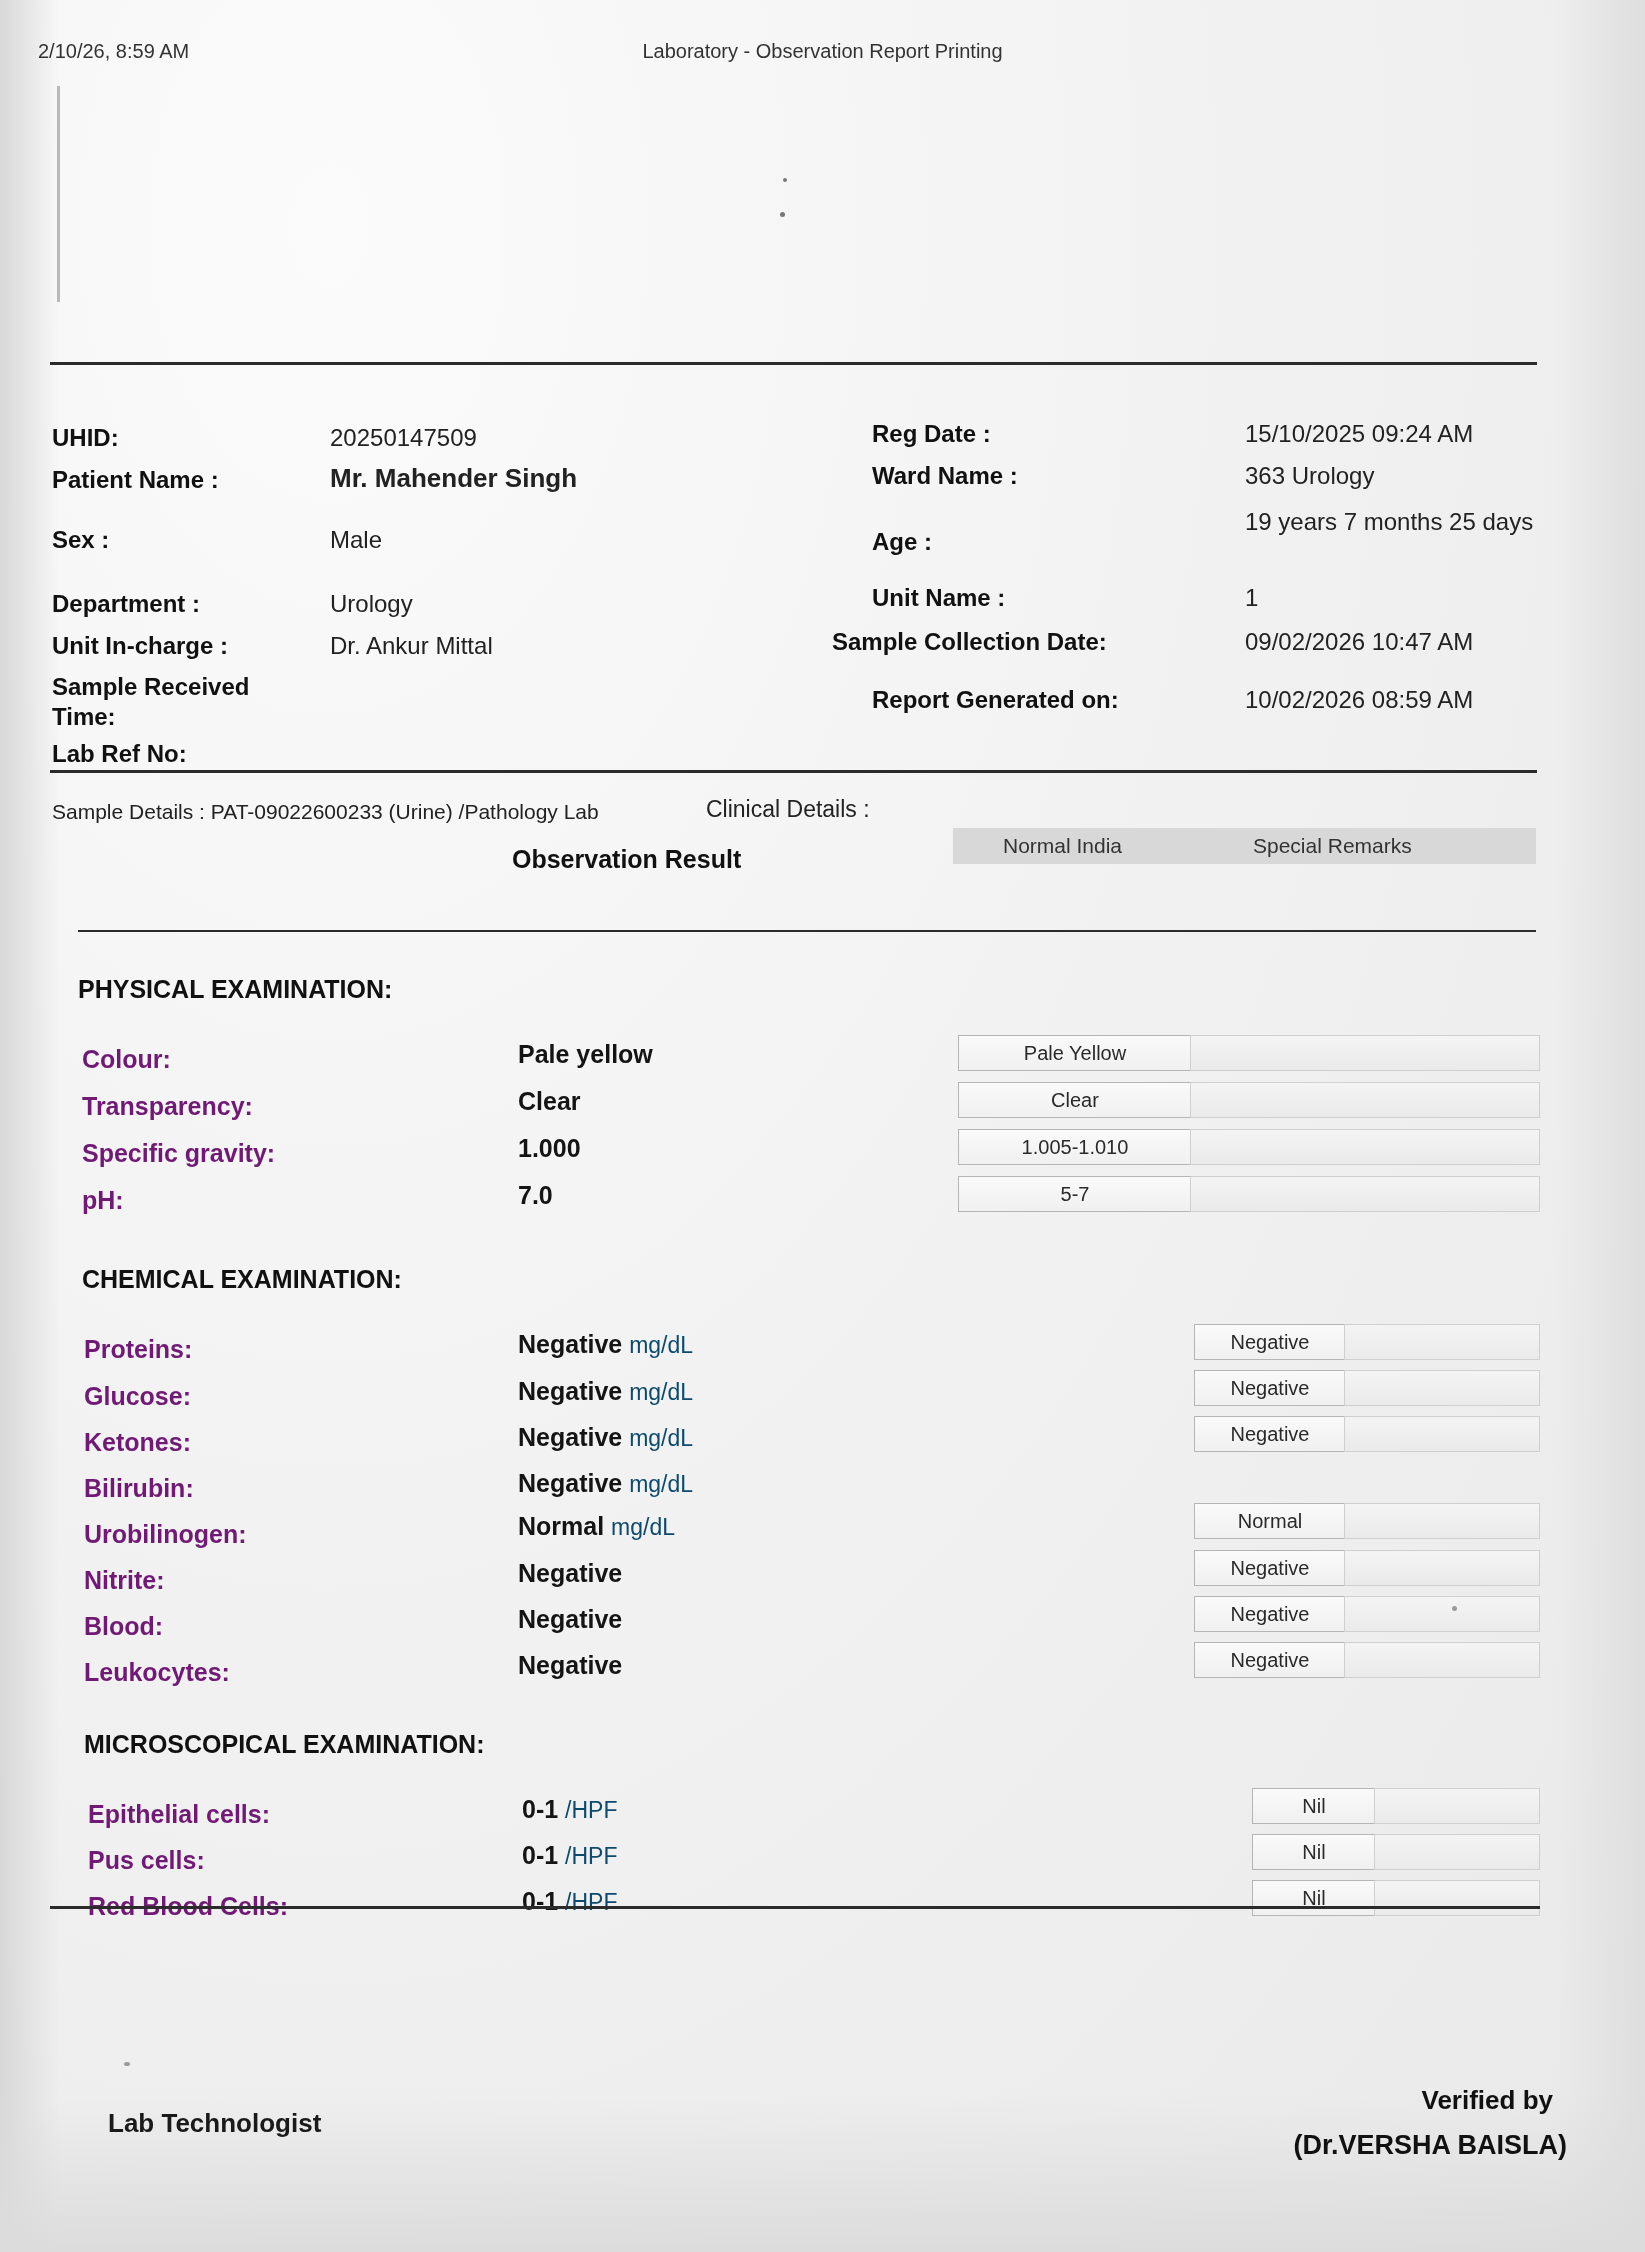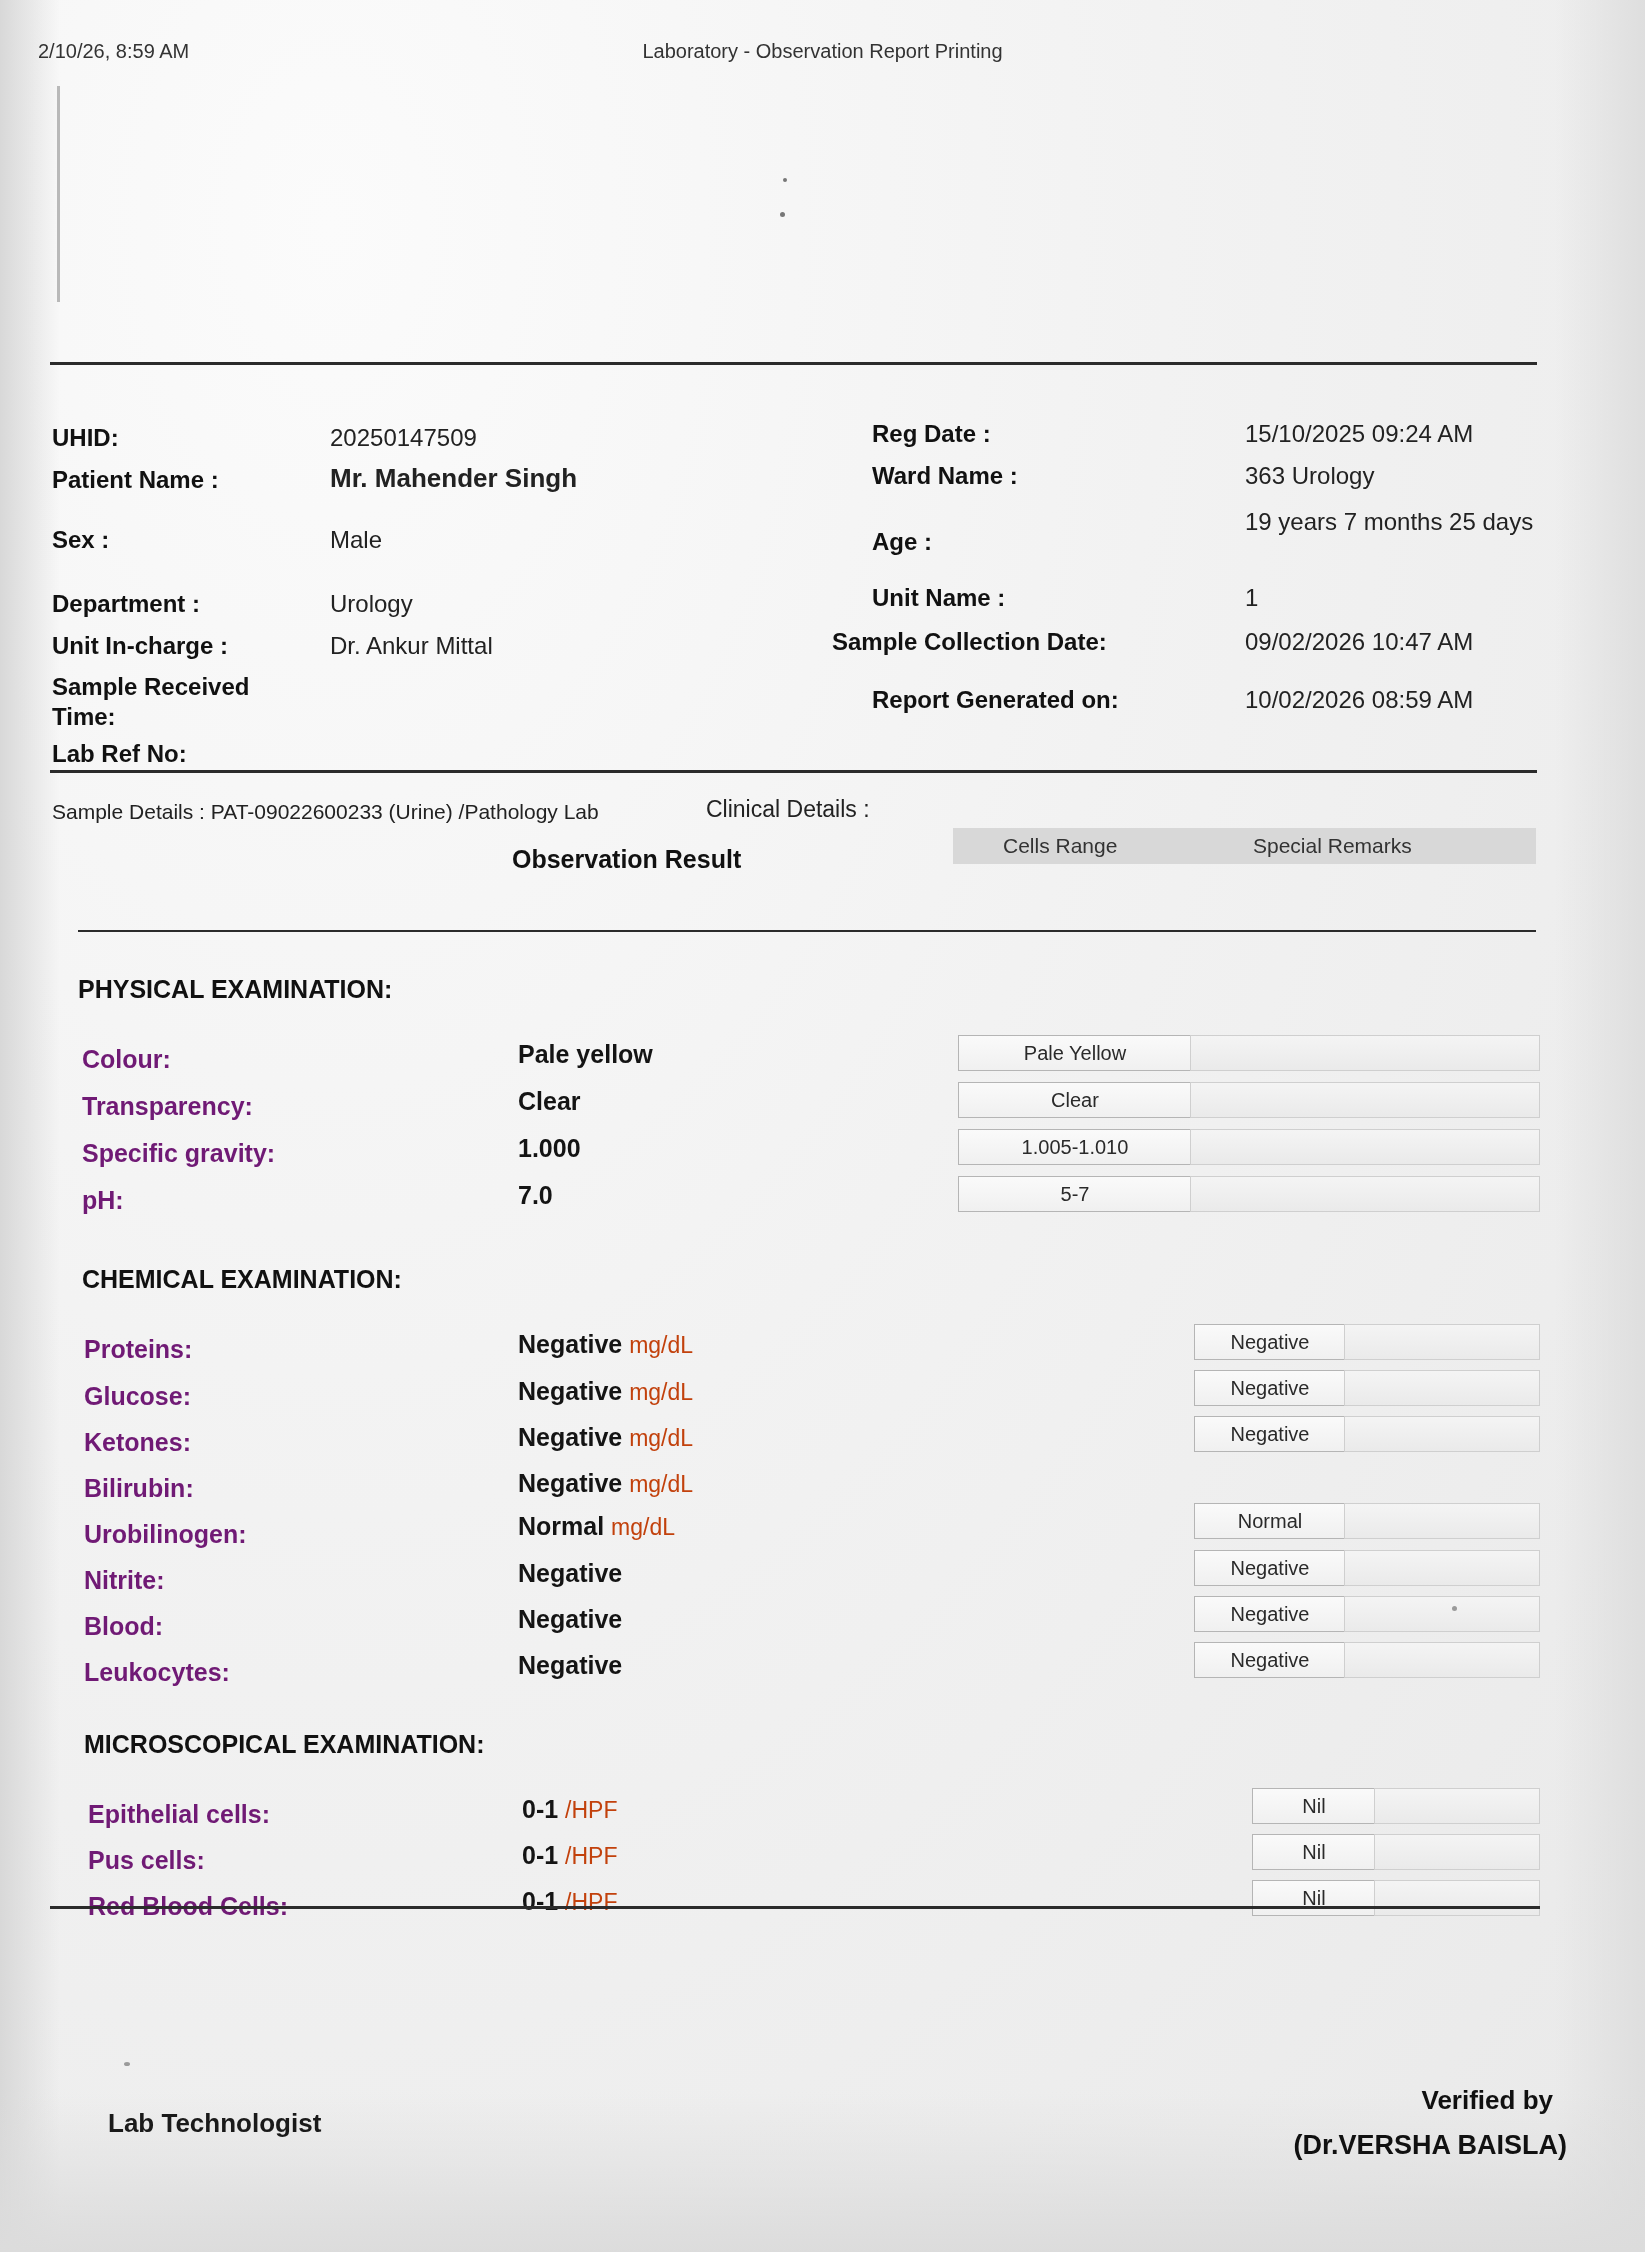--- a/index.html
+++ b/index.html
@@ -70,21 +70,21 @@
   .testname{position:absolute;left:78px;top:845px;width:420px;font-size:24px;font-weight:bold;line-height:32px;color:#111;}
   .obs-head{position:absolute;left:512px;top:845px;font-size:25px;font-weight:bold;color:#111;}
 
   .hr4{position:absolute;left:78px;top:930px;width:878px;height:2px;background:#2b2b2b;}
   .hr5{position:absolute;left:953px;top:930px;width:583px;height:2px;background:#2b2b2b;}
 
   .section{position:absolute;font-size:25px;font-weight:bold;color:#111;}
 
   .row-lbl{position:absolute;font-size:25px;font-weight:bold;color:#701a75;}
   .row-val{position:absolute;font-size:25px;font-weight:bold;color:#141414;}
-  .row-unit{font-weight:normal;font-size:23px;color:#c2410c;}
+  .row-unit{font-weight:normal;font-size:23px;color:#0c4a6e;}
 
   
   .nrbox{
     position:absolute;height:34px;
     border:1px solid #b5b5b5;
     background:linear-gradient(180deg,#fafafa,#f0f0f0);
     font-size:20px;color:#2a2a2a;
     display:flex;align-items:center;justify-content:center;
   }
   .nrbox2{
@@ -161,21 +161,21 @@
     <div class="lbl" style="left:872px;top:286px;">Report Generated on:</div>
     <div class="val" style="left:1245px;top:286px;">10/02/2026 08:59 AM</div>
   </div>
 
   <div class="hr hr2"></div>
 
   <div class="sample-line">Sample Details : PAT-09022600233 (Urine) /Pathology Lab</div>
   <div class="clin">Clinical Details :</div>
 
   <div class="band">
-    <div class="nr">Cells Range</div>
+    <div class="nr">Normal India</div>
     <div class="sr">Special Remarks</div>
   </div>
 
   <div class="obs-head">Observation Result</div>
 
   <div class="hr4"></div>
   <div class="hr5"></div>
 
   <div class="section" style="left:78px;top:975px;">PHYSICAL EXAMINATION:</div>
 

